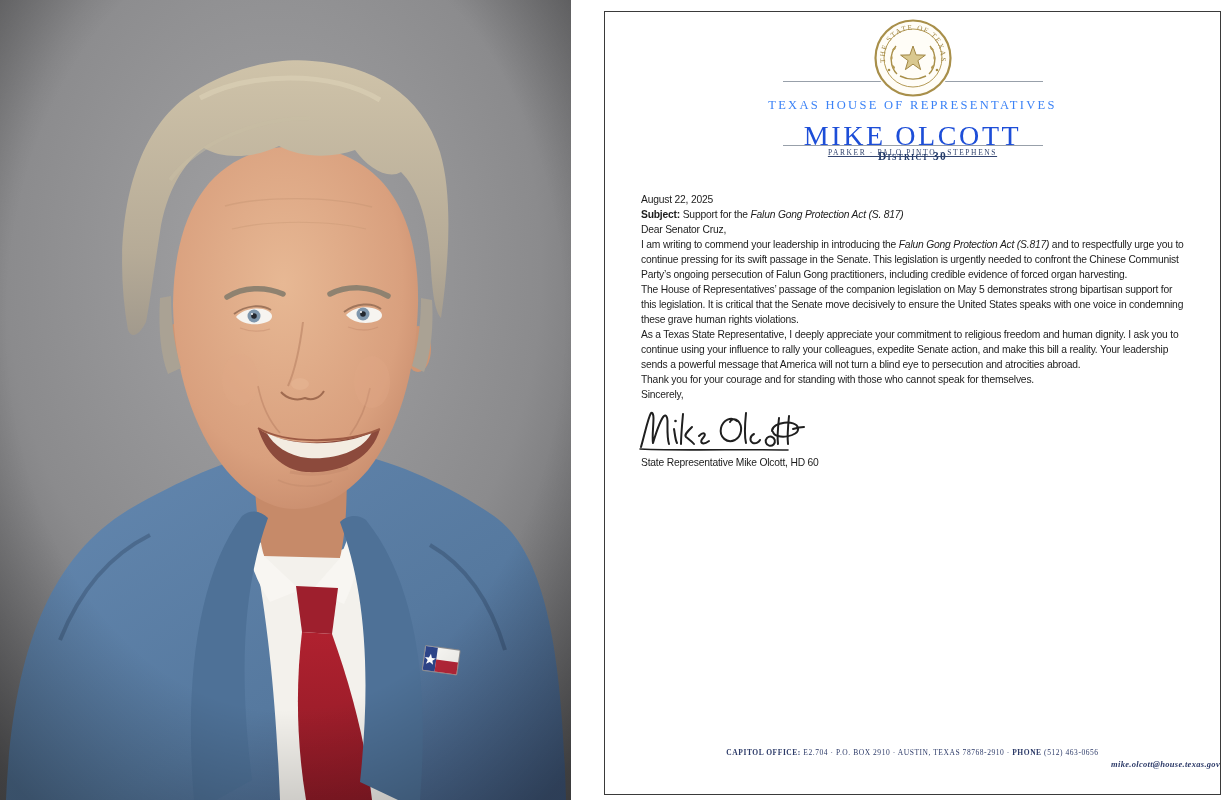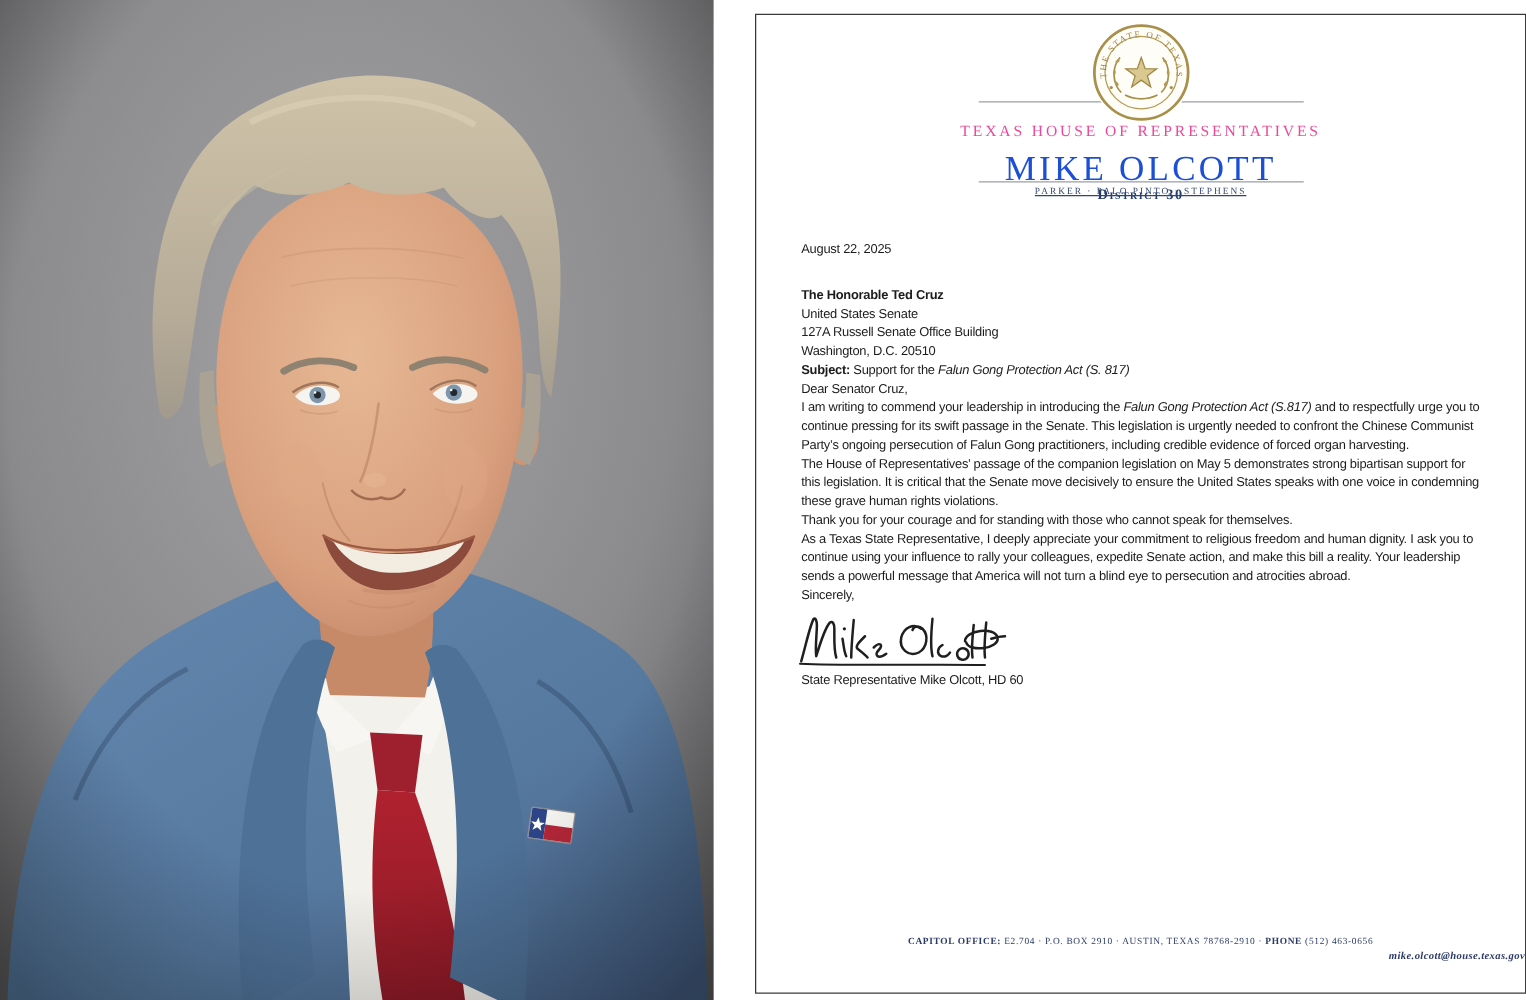--- a/index.html
+++ b/index.html
@@ -17,21 +17,21 @@
   
   .letterhead{position:absolute;left:50%;top:0;transform:translateX(-50%);
               width:260px;height:170px;color:#1f3864;text-align:center;}
   .lh-rule{position:absolute;left:0;width:260px;height:1px;background:#98a0aa;}
   .rule-top{top:69px;}
   .rule-mid{top:133px;}
   .seal-wrap{position:absolute;top:6px;left:50%;transform:translateX(-50%);
              width:80px;height:80px;background:#ffffff;border-radius:50%;z-index:2;}
   .lh-org{position:absolute;top:86px;left:50%;transform:translateX(-50%);
           font-family:"Liberation Serif",serif;font-size:12.5px;letter-spacing:2.3px;
-          white-space:nowrap;color:#ec4899;}
+          white-space:nowrap;color:#3b82f6;}
   .lh-name{position:absolute;top:108px;left:50%;transform:translateX(-50%);
            font-family:"Liberation Serif",serif;font-size:28px;letter-spacing:2.6px;
            white-space:nowrap;color:#1d4ed8;}
   .lh-district{position:absolute;top:138px;left:0;width:100%;
                font-family:"Liberation Serif",serif;font-variant:small-caps;
                font-weight:bold;font-size:11.5px;letter-spacing:1.2px;color:#233c6b;}
   .lh-counties{position:absolute;top:136px;left:0;width:100%;
                font-family:"Liberation Serif",serif;font-size:7.5px;
                letter-spacing:1.6px;color:#33456f;text-decoration:underline;}
 
@@ -213,36 +213,30 @@
       <div class="lh-org">TEXAS HOUSE OF REPRESENTATIVES</div>
       <div class="lh-name">MIKE OLCOTT</div>
       <div class="lh-rule rule-mid"></div>
       <div class="lh-district">District 30</div>
       <div class="lh-counties">PARKER · PALO PINTO · STEPHENS</div>
     </div>
 
     <div class="body-col">
       <p class="date">August 22, 2025</p>
 
-      <div class="recipient">
-        <p class="bold">The Honorable Ted Cruz</p>
-        <p>United States Senate</p>
-        <p>127A Russell Senate Office Building</p>
-        <p>Washington, D.C. 20510</p>
-      </div>
 
       <p class="subject"><span class="bold">Subject:</span><span> Support for the </span><span class="italic">Falun Gong Protection Act (S. 817)</span></p>
 
       <p class="salutation">Dear Senator Cruz,</p>
 
       <p class="para"><span>I am writing to commend your leadership in introducing the </span><span class="italic">Falun Gong Protection Act (S.817)</span><span> and to respectfully urge you to continue pressing for its swift passage in the Senate. This legislation is urgently needed to confront the Chinese Communist Party’s ongoing persecution of Falun Gong practitioners, including credible evidence of forced organ harvesting.</span></p>
 
       <p class="para">The House of Representatives’ passage of the companion legislation on May 5 demonstrates strong bipartisan support for this legislation. It is critical that the Senate move decisively to ensure the United States speaks with one voice in condemning these grave human rights violations.</p>
+      <p class="para">As a Texas State Representative, I deeply appreciate your commitment to religious freedom and human dignity. I ask you to continue using your influence to rally your colleagues, expedite Senate action, and make this bill a reality. Your leadership sends a powerful message that America will not turn a blind eye to persecution and atrocities abroad.</p>
       <p class="para">Thank you for your courage and for standing with those who cannot speak for themselves.</p>
-      <p class="para">As a Texas State Representative, I deeply appreciate your commitment to religious freedom and human dignity. I ask you to continue using your influence to rally your colleagues, expedite Senate action, and make this bill a reality. Your leadership sends a powerful message that America will not turn a blind eye to persecution and atrocities abroad.</p>
 
       <p class="closing">Sincerely,</p>
 
       <div class="sig-block">
         <svg class="sig-svg" role="img" width="168" height="50" viewBox="0 0 168 50" aria-label="Mike Olcott">
           <g stroke="#1f1f1f" stroke-width="2" fill="none" stroke-linecap="round" stroke-linejoin="round">
             <path d="M 3,42 C 7,28 10,13 13,8 C 14.5,7 15.5,10 15.5,13 C 15.5,20 14,32 15,38 C 18,28 22,15 26,11 C 28,9.5 29.5,12 29.5,16 C 29.5,24 29,33 31,39"></path>
             <circle cx="37.5" cy="16" r="1.3" fill="#1f1f1f" stroke="none"></circle>
             <path d="M 36,24 C 37,29 37,34 39,38"></path>
             <path d="M 45,9 C 44,20 43,31 43,39"></path>

